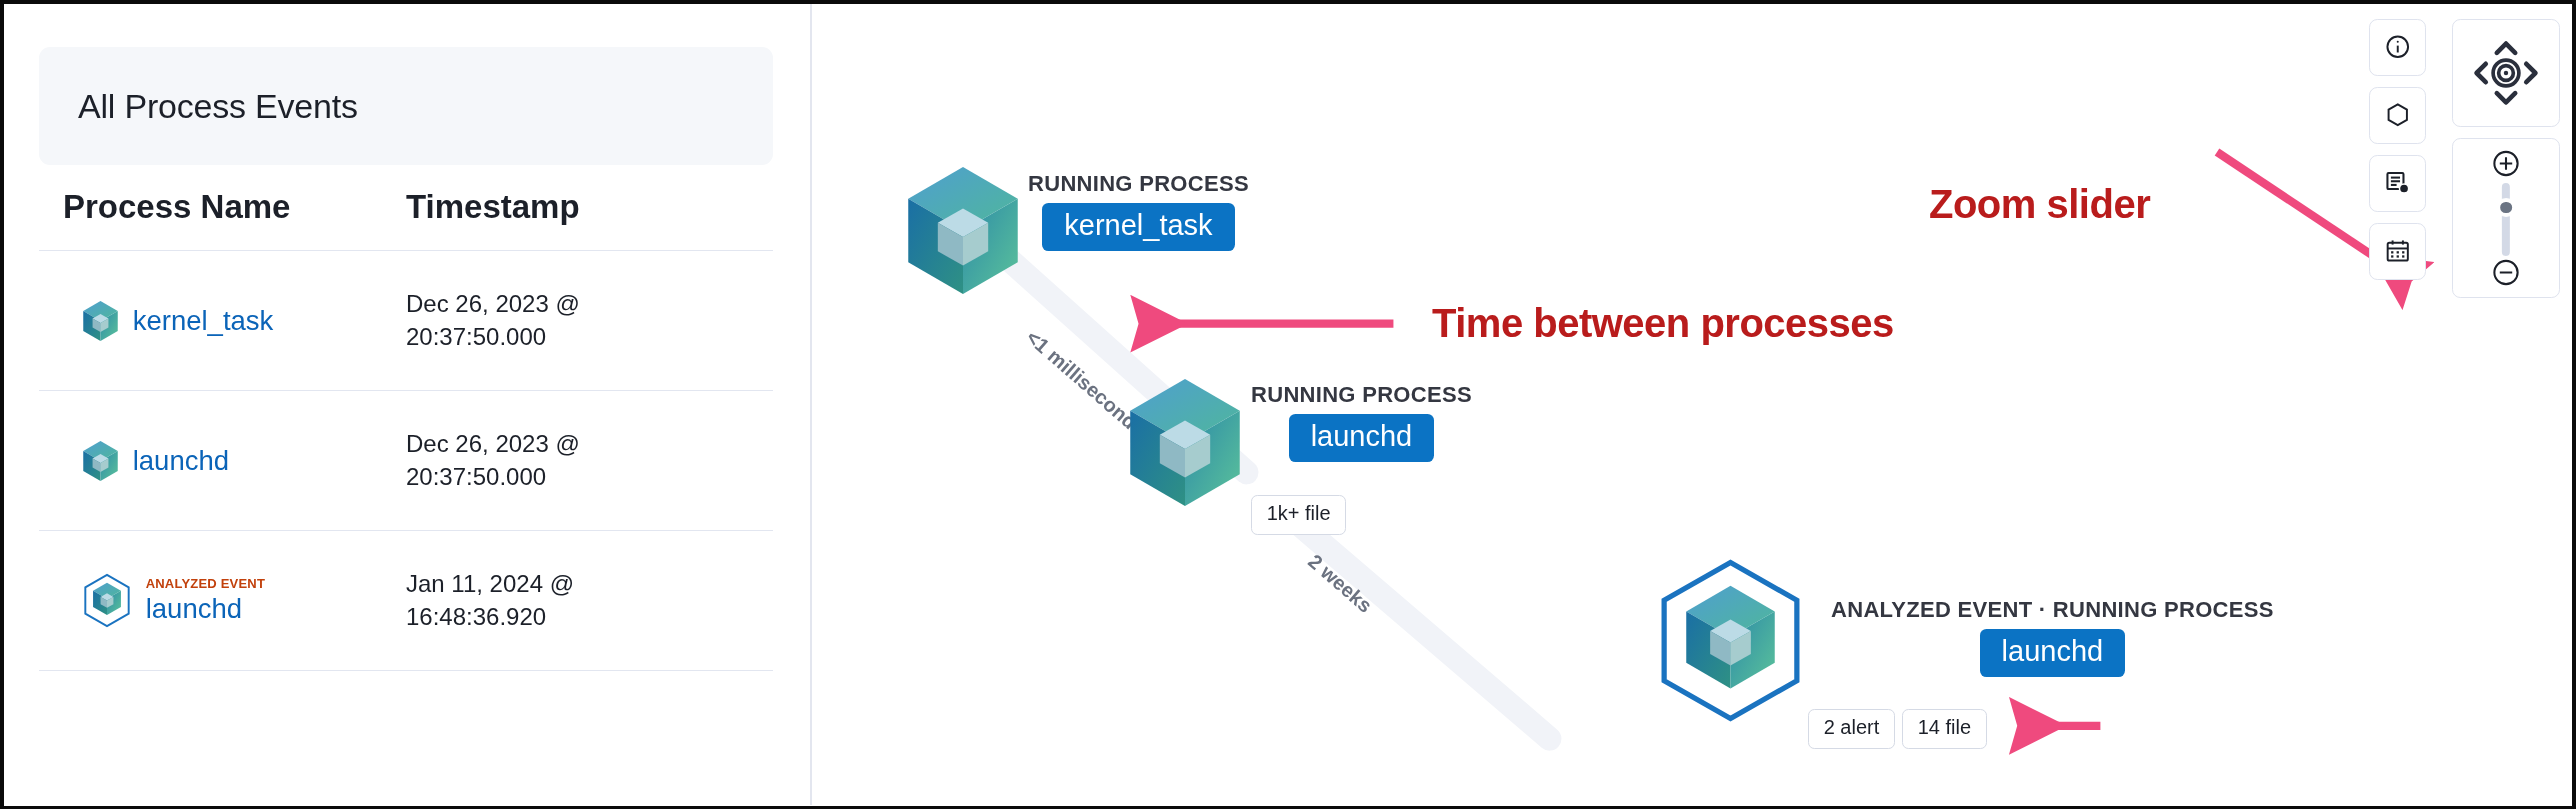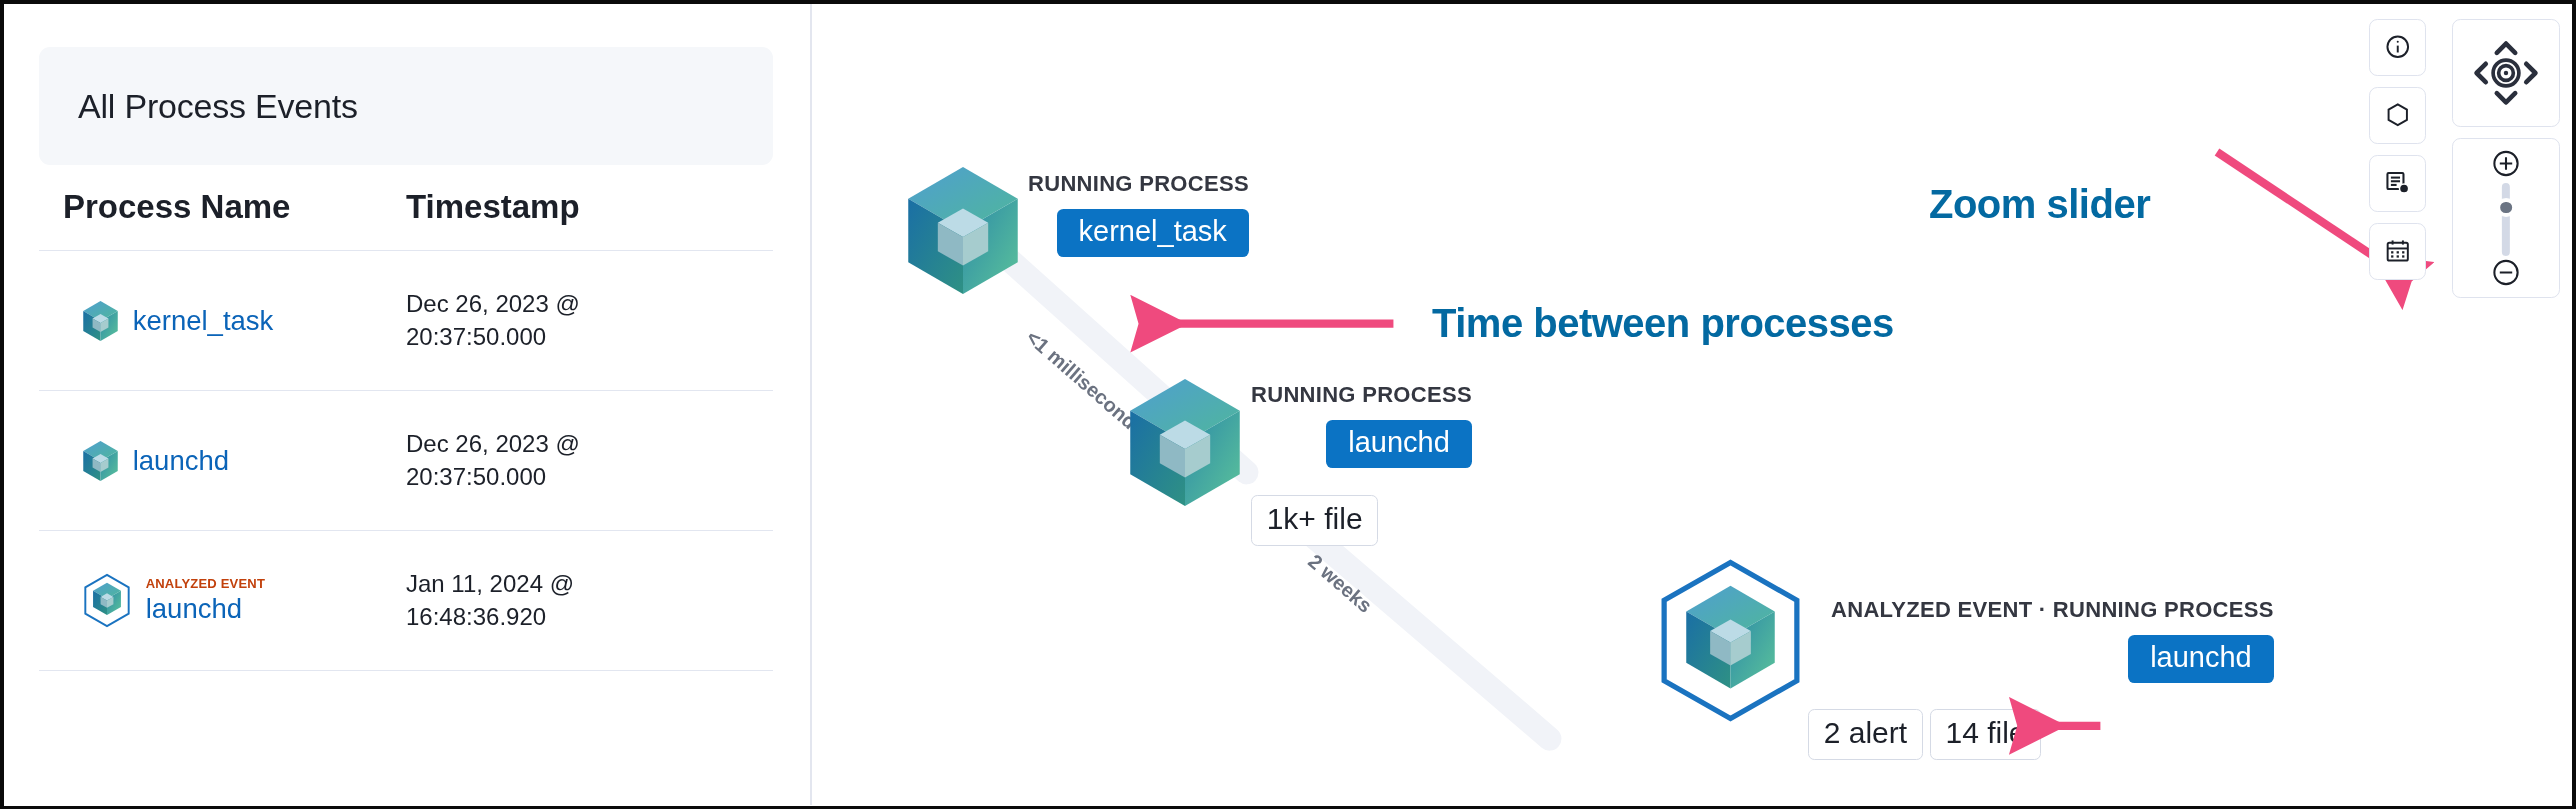--- a/index.html
+++ b/index.html
@@ -104,22 +104,22 @@
     overflow: hidden;
   }
   .graph-svg { position: absolute; left: 0; top: 0; }
 
   .gnode { position: absolute; }
   .gnode .cube-lg { width: 112px; height: 127px; display: block; }
   .node-label-block {
     position: absolute;
     display: flex;
     flex-direction: column;
-    align-items: flex-end;
-    gap: 12px;
+    align-items: center;
+    gap: 6px;
   }
   .node-kind {
     font-size: 22px;
     font-weight: 700;
     color: #343741;
     letter-spacing: 0.3px;
     white-space: nowrap;
   }
   .node-pill {
     background: #0b73c4;
@@ -128,41 +128,41 @@
     border-radius: 6.4px;
     padding: 7.3px 22px 9.2px 22px;
     white-space: nowrap;
     line-height: 1.1;
   }
   .badge-row { position: absolute; display: flex; gap: 11px; }
   .badge {
     background: #ffffff;
     border: 1.8px solid #d5dae5;
     border-radius: 6.4px;
-    font-size: 30px;
+    font-size: 20px;
     color: #1c2029;
     padding: 6.4px 14.7px 8.3px 14.7px;
     white-space: nowrap;
   }
 
   .edge-label {
     position: absolute;
     font-size: 20px;
     font-weight: 700;
     color: #6b7280;
     white-space: nowrap;
     transform-origin: left center;
   }
 
   
   .annot {
     position: absolute;
     font-size: 40px;
     font-weight: 700;
-    color: #0369a1;
+    color: #b91c1c;
     white-space: nowrap;
     letter-spacing: -0.5px;
   }
   .annot-svg { position: absolute; left: 0; top: 0; pointer-events: none; }
 
   
   .toolbar-col {
     position: absolute;
     right: 146px; top: 14.7px;
     display: flex;

